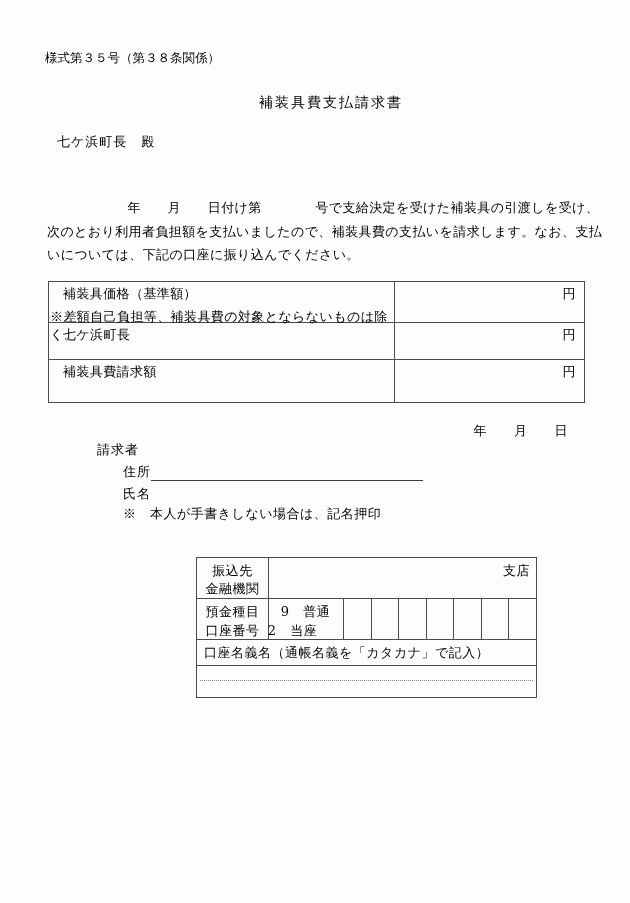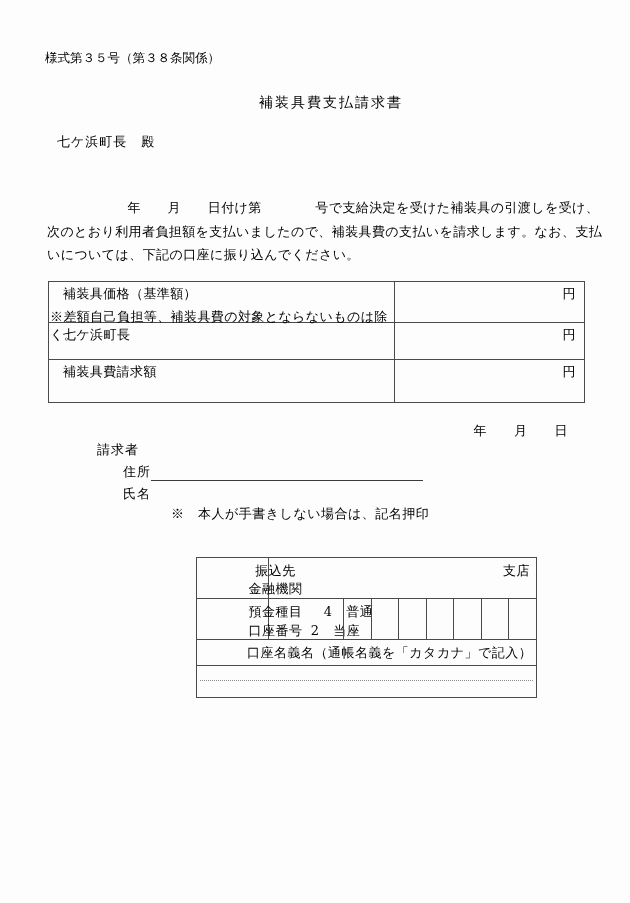--- a/index.html
+++ b/index.html
@@ -28,30 +28,30 @@
   .at-l2 { margin:5px 0 0 1px; }
   .at-value { flex:1; text-align:right; padding:3px 8px 0 0; }
 
   
   .date-line { right:62px; top:422px; letter-spacing:0.5px; }
   .claimant  { left:97px;  top:441px; letter-spacing:1px; }
   .addr-row  { left:123px; top:463px; letter-spacing:1px; }
   .addr-line { display:inline-block; width:272px; height:13px;
                border-bottom:1px solid #3a3a3a; vertical-align:bottom; }
   .name-row  { left:123px; top:485px; letter-spacing:1px; }
-  .sig-note  { left:123px; top:505px; letter-spacing:0.5px;margin-left:48px; }
+  .sig-note  { left:123px; top:505px; letter-spacing:0.5px; }
 
   
   .bank-table {
     left:196px; top:557px; width:341px; height:141px;
     border:1px solid #4a4a4a; box-sizing:border-box; background:#fdfdfd;
   }
   .hline { position:absolute; left:0; width:339px; height:1px; background:#4a4a4a; }
   .vline { position:absolute; width:1px; background:#4a4a4a; }
-  .bt-text { position:absolute; white-space:pre; letter-spacing:0.5px;margin-left:43px; }
+  .bt-text { position:absolute; white-space:pre; letter-spacing:0.5px; }
   .bt-text.c { text-align:center; }
   .digit-cells { position:absolute; left:146px; top:40px; width:193px; height:41px; display:flex; }
   .digit-cell { flex:1; border-left:1px solid #4a4a4a; }
   .dotted { position:absolute; left:3px; right:3px; top:122px; height:1px;
             border-top:1px dotted #8a8a8a; }
 </style>
 </head>
 <body>
 
 <div class="page">
@@ -111,21 +111,21 @@
     <div class="vline" style="left:71px; top:0; height:81px"></div>
 
     <div class="bt-text c" style="left:0; width:71px; top:4px">振込先</div>
     <div class="bt-text c" style="left:0; width:71px; top:22px">金融機関</div>
 
     <div class="bt-text" style="right:6px; top:4px">支店</div>
 
     <div class="bt-text c" style="left:0; width:71px; top:45px">預金種目</div>
     <div class="bt-text c" style="left:0; width:71px; top:64px">口座番号</div>
 
-    <div class="bt-text c" style="left:71px; width:75px; top:45px">4　普通</div>
+    <div class="bt-text c" style="left:71px; width:75px; top:45px">9　普通</div>
     <div class="bt-text c" style="left:58px; width:75px; top:64px">2　当座</div>
 
     <div class="digit-cells">
         <div class="digit-cell"></div>
         <div class="digit-cell"></div>
         <div class="digit-cell"></div>
         <div class="digit-cell"></div>
         <div class="digit-cell"></div>
         <div class="digit-cell"></div>
         <div class="digit-cell"></div>

